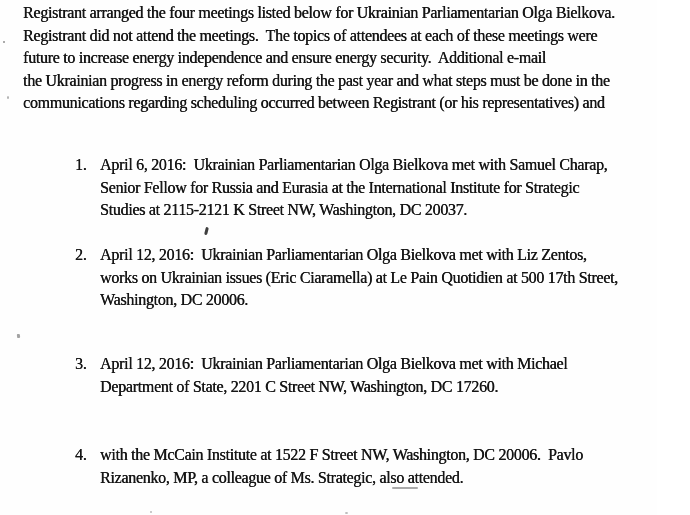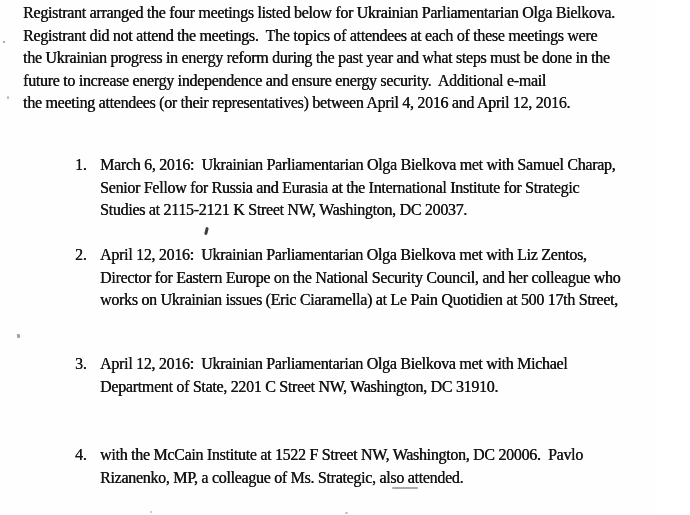--- a/index.html
+++ b/index.html
@@ -57,48 +57,48 @@
   }
 </style>
 </head>
 <body>
 
 <div class="page">
 
   <div class="intro">
     <div class="line">Registrant arranged the four meetings listed below for Ukrainian Parliamentarian Olga Bielkova.</div>
     <div class="line">Registrant did not attend the meetings.  The topics of attendees at each of these meetings were</div>
+    <div class="line">future to increase energy independence and ensure energy security.  Additional e-mail</div>
     <div class="line">the Ukrainian progress in energy reform during the past year and what steps must be done in the</div>
-    <div class="line">future to increase energy independence and ensure energy security.  Additional e-mail</div>
-    <div class="line">the meeting attendees (or their representatives) between April 4, 2016 and April 12, 2016.</div>
+    <div class="line">communications regarding scheduling occurred between Registrant (or his representatives) and</div>
   </div>
 
   <div class="meeting meeting-1">
     <div class="num">1.</div>
     <div class="meeting-text">
-      <div class="line">March 6, 2016:  Ukrainian Parliamentarian Olga Bielkova met with Samuel Charap,</div>
+      <div class="line">April 6, 2016:  Ukrainian Parliamentarian Olga Bielkova met with Samuel Charap,</div>
       <div class="line">Senior Fellow for Russia and Eurasia at the International Institute for Strategic</div>
       <div class="line">Studies at 2115-2121 K Street NW, Washington, DC 20037.</div>
     </div>
   </div>
 
   <div class="meeting meeting-2">
     <div class="num">2.</div>
     <div class="meeting-text">
       <div class="line">April 12, 2016:  Ukrainian Parliamentarian Olga Bielkova met with Liz Zentos,</div>
-      <div class="line">Director for Eastern Europe on the National Security Council, and her colleague who</div>
       <div class="line">works on Ukrainian issues (Eric Ciaramella) at Le Pain Quotidien at 500 17th Street,</div>
+      <div class="line">Washington, DC 20006.</div>
     </div>
   </div>
 
   <div class="meeting meeting-3">
     <div class="num">3.</div>
     <div class="meeting-text">
       <div class="line">April 12, 2016:  Ukrainian Parliamentarian Olga Bielkova met with Michael</div>
-      <div class="line">Department of State, 2201 C Street NW, Washington, DC 31910.</div>
+      <div class="line">Department of State, 2201 C Street NW, Washington, DC 17260.</div>
     </div>
   </div>
 
   <div class="meeting meeting-4">
     <div class="num">4.</div>
     <div class="meeting-text">
       <div class="line">with the McCain Institute at 1522 F Street NW, Washington, DC 20006.  Pavlo</div>
       <div class="line">Rizanenko, MP, a colleague of Ms. Strategic, also attended.</div>
     </div>
   </div>

